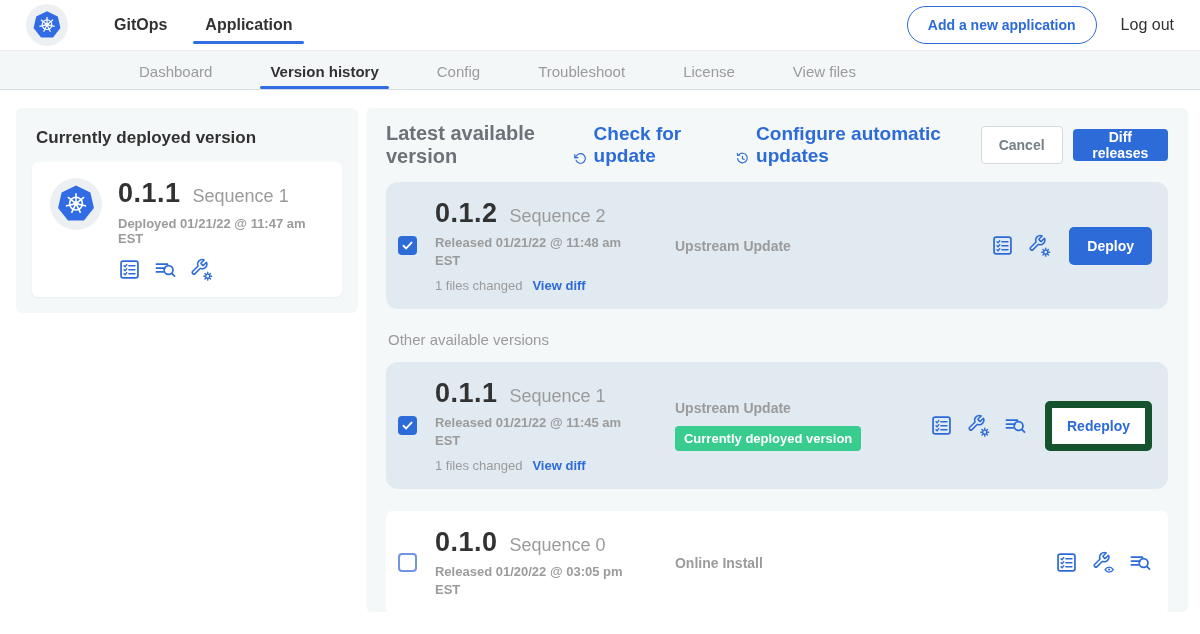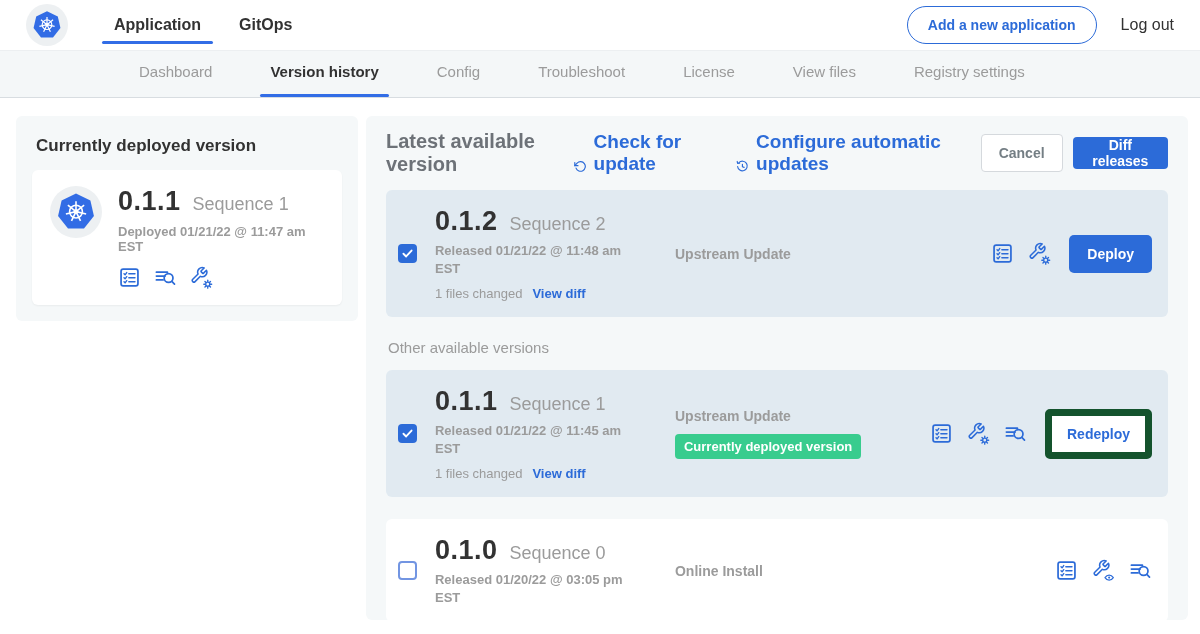--- a/index.html
+++ b/index.html
@@ -14,21 +14,21 @@
     padding:0 14px; height:50px; line-height:50px; margin-right:10px; cursor:pointer; }
   .top-tab.active::after { content:""; position:absolute; left:2px; right:2px; bottom:6px;
     height:3px; background:#326de6; border-radius:2px; }
   .top-spacer { flex:1; }
   .add-app-btn { border:1.5px solid #2c6bd8; color:#2c6bd8; background:#fff; font-weight:bold;
     font-size:14px; border-radius:20px; padding:10px 20px; margin-right:24px; cursor:pointer;
     font-family:inherit; }
   .logout { font-size:16px; color:#323232; cursor:pointer; }
 
   
-  .subnav { height:48px; background:#f4f7f8; border-top:1px solid #eceff1;
+  .subnav { height:40px; background:#f4f7f8; border-top:1px solid #eceff1;
     border-bottom:1px solid #d8dde1; display:flex; align-items:stretch;
     padding-left:139px; gap:58px; }
   .subnav-item { position:relative; font-size:15px; color:#9b9b9b; line-height:42px; cursor:pointer; }
   .subnav-item.active { color:#323232; font-weight:bold;text-align:right; }
   .subnav-item.active::after { content:""; position:absolute; left:-10px; right:-10px; bottom:0;
     height:3px; background:#326de6; border-radius:2px; }
 
   
   .content { display:flex; gap:8px; padding:18px 12px 0 16px; }
 
@@ -54,21 +54,21 @@
     font-size:19px; margin-right:26px; cursor:pointer; }
   .hdr-link svg { width:17px; height:17px; }
   .cancel-btn { margin-left:auto; background:#fff; border:1px solid #d5d9dd; border-radius:4px;
     color:#747e84; font-weight:bold; font-size:14px; padding:10px 17px; cursor:pointer;
     font-family:inherit; }
   .diff-btn { background:#2c6bd8; color:#fff; border:none; border-radius:4px; font-weight:bold;
     font-size:14px; padding:0 16px; margin-left:10px; cursor:pointer; font-family:inherit; }
 
   .version-row { display:flex; align-items:center; background:#fff; border-radius:6px;
     margin-top:14px; padding:16px 16px 16px 12px; }
-  .version-row.selected { background:#e1eaf1; }
+  .version-row.selected { background:#e1eaf1;border-radius:12px; }
   .checkbox { width:19px; height:19px; border-radius:4px; margin-right:18px; flex-shrink:0;
     cursor:pointer; display:flex; align-items:center; justify-content:center; }
   .checkbox.checked { background:#2c6bd8; }
   .checkbox.checked svg { width:13px; height:13px; }
   .checkbox.unchecked { background:#fff; border:2px solid #7295e2; }
   .row-info { width:212px; flex-shrink:0; }
   .released { font-size:13px; font-weight:bold; color:#9b9b9b; margin-top:5px; line-height:1.35;
     max-width:200px; }
   .files-line { margin-top:9px; font-size:13px; color:#9b9b9b; }
   .view-diff { color:#2c6bd8; font-weight:bold; margin-left:10px; cursor:pointer; }
@@ -176,35 +176,34 @@
     </symbol>
   </defs>
 </svg>
 
 <div class="topnav">
   <div class="logo-wrap">
     <svg width="30" height="30">
         <use href="#sym-k8s"></use>
       </svg>
   </div>
+  <div class="top-tab">GitOps</div>
   <div class="top-tab active">Application</div>
-  <div class="top-tab">GitOps</div>
   <div class="top-spacer"></div>
   <button class="add-app-btn">Add a new application</button>
   <div class="logout">Log out</div>
 </div>
 
 <div class="subnav">
   <div class="subnav-item">Dashboard</div>
   <div class="subnav-item active">Version history</div>
   <div class="subnav-item">Config</div>
   <div class="subnav-item">Troubleshoot</div>
   <div class="subnav-item">License</div>
   <div class="subnav-item">View files</div>
-  <div class="subnav-item">Registry settings</div>
 </div>
 
 <div class="content">
 
   <div class="left-panel">
     <div class="left-title">Currently deployed version</div>
     <div class="deployed-card">
       <div class="k8s-badge">
         <svg width="40" height="40">
             <use href="#sym-k8s"></use>

